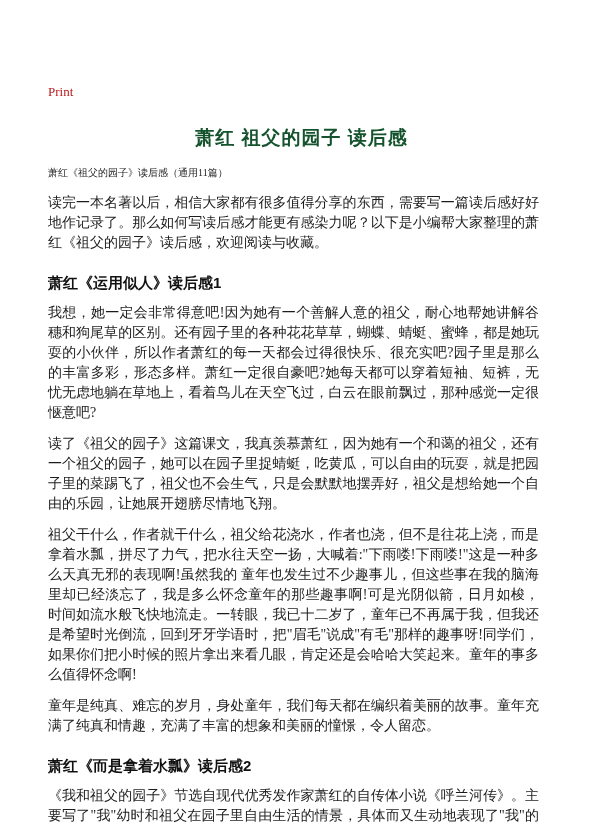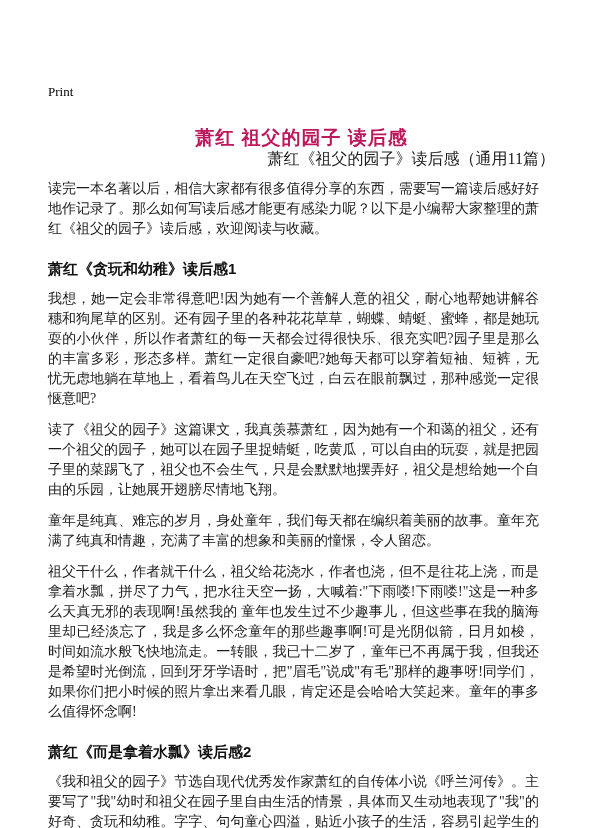--- a/index.html
+++ b/index.html
@@ -18,39 +18,39 @@
     box-sizing: border-box;
     width: 600px;
     height: 828px;
     padding: 44px 45px 0 48px;
     background: #ffffff;
   }
   .print-label {
     font-family: "Liberation Serif", serif;
     font-size: 13px;
     line-height: 15px;
-    color: #000000;
+    color: #b91c1c;
     display: inline-block;
     margin-top: 40px;
   }
   .doc-title {
     font-family: "Liberation Sans", "DejaVu Sans", sans-serif;
     font-size: 19px;
     line-height: 24px;
     font-weight: bold;
     text-align: center;
     margin: 26px 0 0 0;
-    color: #be185d;
+    color: #14532d;
     letter-spacing: 1px;
   }
   .doc-subtitle {
-    font-size: 16px;
+    font-size: 10px;
     line-height: 18px;
+    margin-top: 14px;
     color: #1c1c1c;
-    text-align: right;
   }
   .para {
     font-size: 14px;
     line-height: 20px;
     margin: 11px 16px 0 0;
     text-align: justify;
     color: #1c1c1c;
     word-break: break-all;
   }
   .section-heading {
@@ -68,27 +68,27 @@
 <div class="page">
 
   <span class="print-label">Print</span>
 
   <h1 class="doc-title">萧红 祖父的园子 读后感</h1>
 
   <div class="doc-subtitle">萧红《祖父的园子》读后感（通用11篇）</div>
 
   <p class="para">读完一本名著以后，相信大家都有很多值得分享的东西，需要写一篇读后感好好地作记录了。那么如何写读后感才能更有感染力呢？以下是小编帮大家整理的萧红《祖父的园子》读后感，欢迎阅读与收藏。</p>
 
-  <h2 class="section-heading">萧红《贪玩和幼稚》读后感1</h2>
+  <h2 class="section-heading">萧红《运用似人》读后感1</h2>
 
   <p class="para">我想，她一定会非常得意吧!因为她有一个善解人意的祖父，耐心地帮她讲解谷穗和狗尾草的区别。还有园子里的各种花花草草，蝴蝶、蜻蜓、蜜蜂，都是她玩耍的小伙伴，所以作者萧红的每一天都会过得很快乐、很充实吧?园子里是那么的丰富多彩，形态多样。萧红一定很自豪吧?她每天都可以穿着短袖、短裤，无忧无虑地躺在草地上，看着鸟儿在天空飞过，白云在眼前飘过，那种感觉一定很惬意吧?</p>
 
   <p class="para">读了《祖父的园子》这篇课文，我真羡慕萧红，因为她有一个和蔼的祖父，还有一个祖父的园子，她可以在园子里捉蜻蜓，吃黄瓜，可以自由的玩耍，就是把园子里的菜踢飞了，祖父也不会生气，只是会默默地摆弄好，祖父是想给她一个自由的乐园，让她展开翅膀尽情地飞翔。</p>
 
+  <p class="para">祖父干什么，作者就干什么，祖父给花浇水，作者也浇，但不是往花上浇，而是拿着水瓢，拼尽了力气，把水往天空一扬，大喊着:"下雨喽!下雨喽!"这是一种多么天真无邪的表现啊!虽然我的 童年也发生过不少趣事儿，但这些事在我的脑海里却已经淡忘了，我是多么怀念童年的那些趣事啊!可是光阴似箭，日月如梭，时间如流水般飞快地流走。一转眼，我已十二岁了，童年已不再属于我，但我还是希望时光倒流，回到牙牙学语时，把"眉毛"说成"有毛"那样的趣事呀!同学们，如果你们把小时候的照片拿出来看几眼，肯定还是会哈哈大笑起来。童年的事多么值得怀念啊!</p>
+
   <p class="para">童年是纯真、难忘的岁月，身处童年，我们每天都在编织着美丽的故事。童年充满了纯真和情趣，充满了丰富的想象和美丽的憧憬，令人留恋。</p>
-
-  <p class="para">祖父干什么，作者就干什么，祖父给花浇水，作者也浇，但不是往花上浇，而是拿着水瓢，拼尽了力气，把水往天空一扬，大喊着:"下雨喽!下雨喽!"这是一种多么天真无邪的表现啊!虽然我的 童年也发生过不少趣事儿，但这些事在我的脑海里却已经淡忘了，我是多么怀念童年的那些趣事啊!可是光阴似箭，日月如梭，时间如流水般飞快地流走。一转眼，我已十二岁了，童年已不再属于我，但我还是希望时光倒流，回到牙牙学语时，把"眉毛"说成"有毛"那样的趣事呀!同学们，如果你们把小时候的照片拿出来看几眼，肯定还是会哈哈大笑起来。童年的事多么值得怀念啊!</p>
 
   <h2 class="section-heading">萧红《而是拿着水瓢》读后感2</h2>
 
   <p class="para">《我和祖父的园子》节选自现代优秀发作家萧红的自传体小说《呼兰河传》。主要写了"我"幼时和祖父在园子里自由生活的情景，具体而又生动地表现了"我"的好奇、贪玩和幼稚。字字、句句童心四溢，贴近小孩子的生活，容易引起学生的共鸣。文中的语言非常有特色，平和、朴实、充满童趣，运用似人、排比，使语言整齐而优美。</p>
 
 </div>
 
 </body></html>

